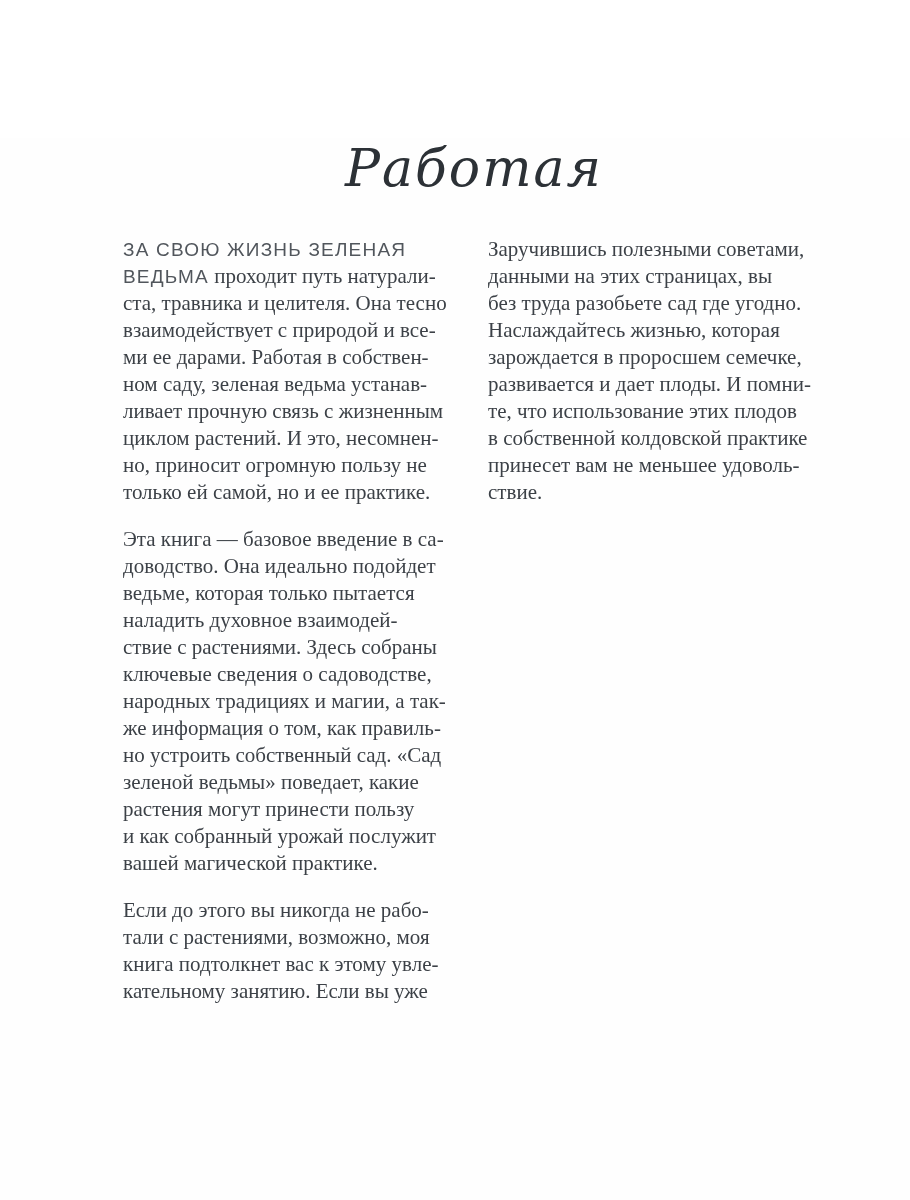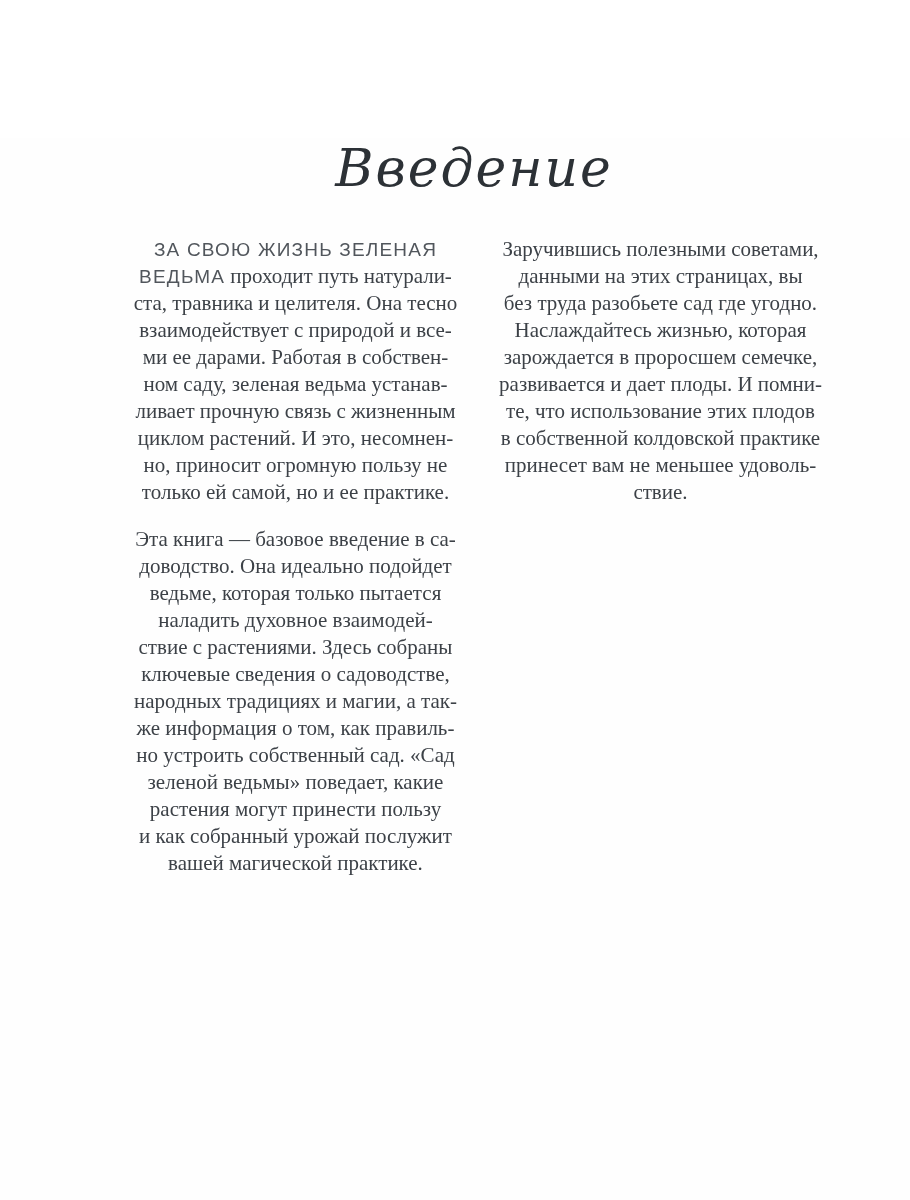--- a/index.html
+++ b/index.html
@@ -39,44 +39,43 @@
     display: flex;
     flex-direction: row;
     gap: 28px;
     align-items: flex-start;
   }
   .column {
     width: 337px;
     flex: 0 0 337px;
   }
   .para {
-    margin: 0 0 20px 8px;
+    margin: 0 0 20px 0;
     font-size: 21px;
     line-height: 27px;
     white-space: pre; 
     color: #3c4147;
-    text-align: center;
   }
   .para:last-child {
     margin-bottom: 0;
   }
   .lead-caps {
     font-family: "Liberation Sans", sans-serif;
     font-size: 19px;
     letter-spacing: 1.2px;
     color: #51565c;
   }
 </style>
 </head>
 <body>
 
 <div class="page">
   <div class="content">
 
-    <h1 class="chapter-title">Введение</h1>
+    <h1 class="chapter-title">Работая</h1>
 
     <div class="columns">
 
       <div class="column">
         <p class="para"><span class="lead-caps">ЗА СВОЮ ЖИЗНЬ ЗЕЛЕНАЯ
 ВЕДЬМА</span><span> проходит путь натурали-
 ста, травника и целителя. Она тесно
 взаимодействует с природой и все-
 ми ее дарами. Работая в собствен-
 ном саду, зеленая ведьма устанав-
@@ -90,20 +89,24 @@
 наладить духовное взаимодей-
 ствие с растениями. Здесь собраны
 ключевые сведения о садоводстве,
 народных традициях и магии, а так-
 же информация о том, как правиль-
 но устроить собственный сад. «Сад
 зеленой ведьмы» поведает, какие
 растения могут принести пользу
 и как собранный урожай послужит
 вашей магической практике.</p>
+        <p class="para">Если до этого вы никогда не рабо-
+тали с растениями, возможно, моя
+книга подтолкнет вас к этому увле-
+кательному занятию. Если вы уже</p>
       </div>
 
       <div class="column">
         <p class="para">Заручившись полезными советами,
 данными на этих страницах, вы
 без труда разобьете сад где угодно.
 Наслаждайтесь жизнью, которая
 зарождается в проросшем семечке,
 развивается и дает плоды. И помни-
 те, что использование этих плодов

